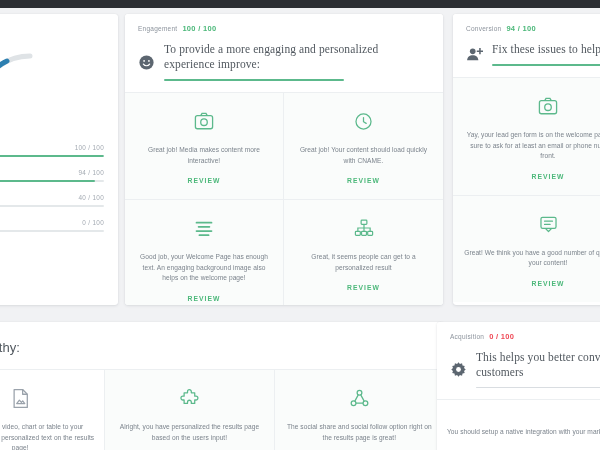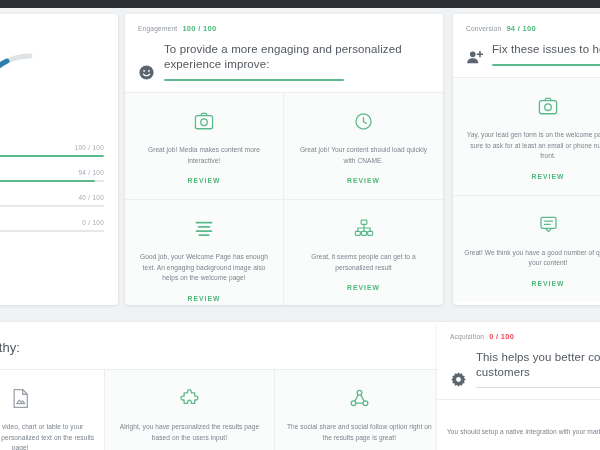--- a/index.html
+++ b/index.html
@@ -21,21 +21,21 @@
     box-shadow: 0 1px 3px rgba(30,40,60,.10), 0 0 1px rgba(30,40,60,.12);
     overflow: hidden;
   }
   .card-head { padding: 10px 13px 11px 13px; background:#fff; }
   .metric-line { font-size: 6.5px; letter-spacing: .25px; color: #8c939c; white-space: nowrap; }
   .metric-line .mname { font-weight: 400; }
   .metric-line .mscore { font-weight: 700; font-size: 7.5px; margin-left: 5px; letter-spacing: .3px; }
   .score-good { color: #4cb87a; }
   .score-bad  { color: #ef4a57; }
 
-  .head-row { display: flex; align-items: flex-end; margin-top: 9px; }
+  .head-row { display: flex; align-items: center; margin-top: 9px; font-family: Liberation Serif, serif; }
   .head-icon { width: 17px; height: 17px; flex: 0 0 17px; margin-right: 9px; margin-top: 1px; color: #5c6670; }
   .head-icon svg { display:block; width:17px; height:17px; }
   .head-title {
     font-size: 11.5px; line-height: 15px; color: #51585f; font-weight: 400;
     letter-spacing: .1px; white-space: nowrap;
   }
   .head-title.wrap { white-space: normal; }
   .head-rule { height: 2px; background: #5cb98c; margin-top: 7px; border-radius: 2px; }
   .head-rule.grey { background: #d9dde1; }
 

